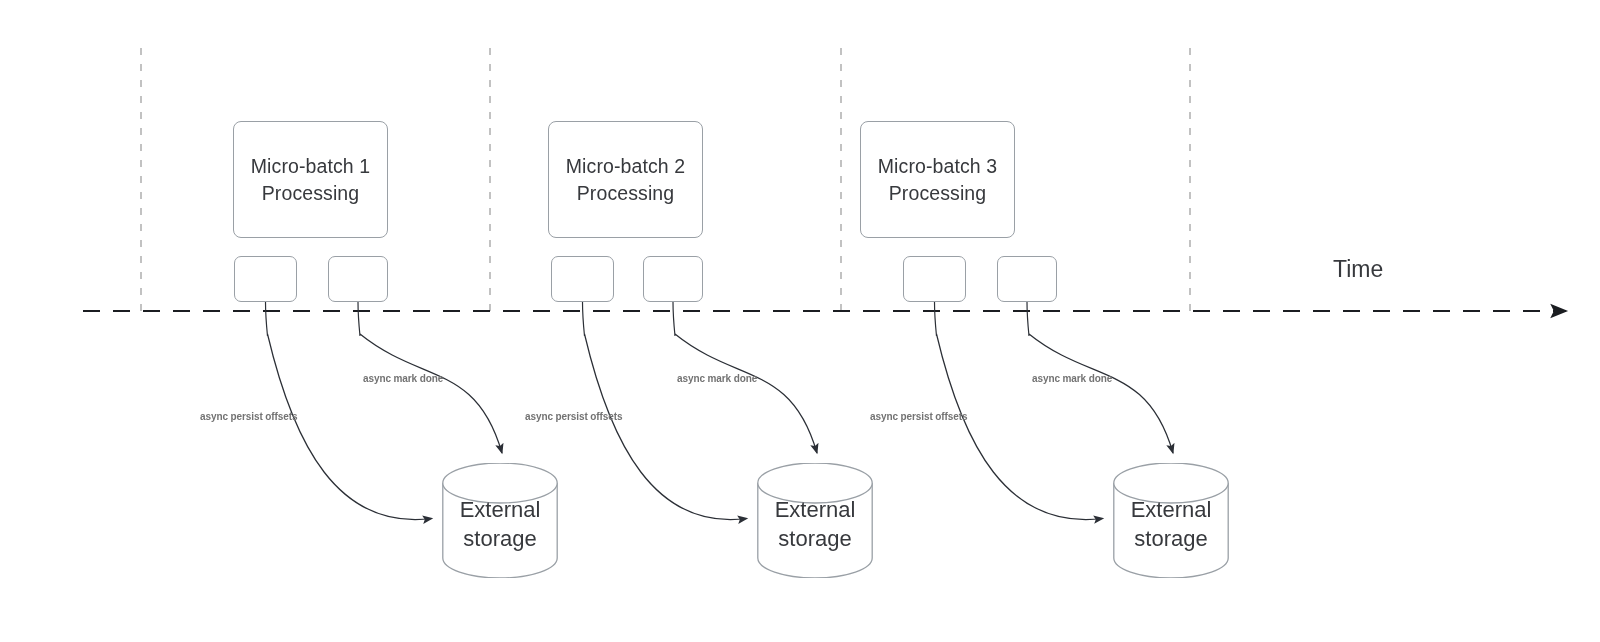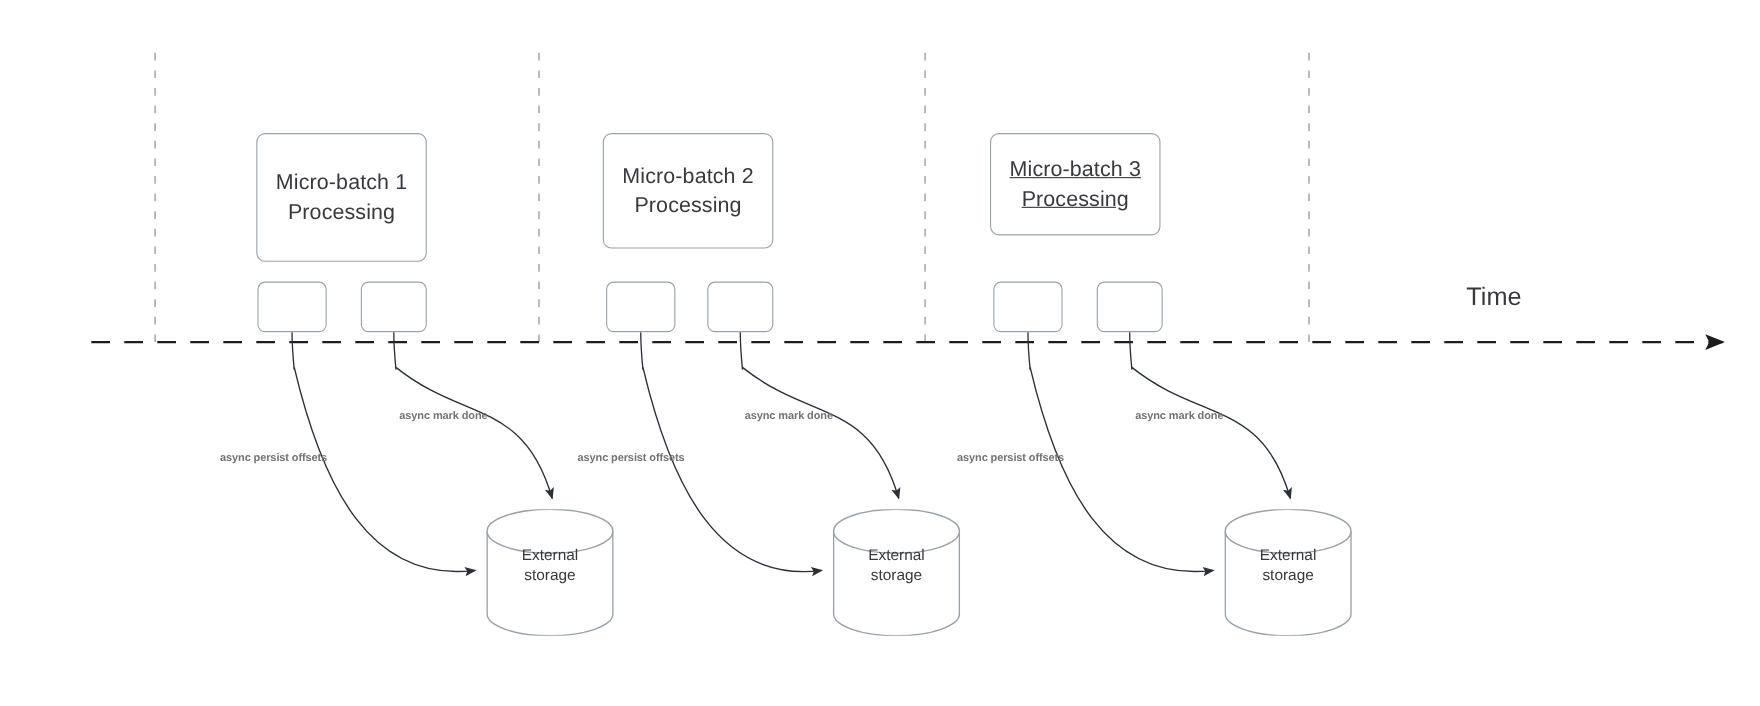--- a/index.html
+++ b/index.html
@@ -48,21 +48,21 @@
   }
   .cyl {
     position: absolute;
   }
   .cyl-label {
     position: absolute;
     left: 0;
     right: 0;
     text-align: center;
     color: #37393d;
-    font-size: 14px;
+    font-size: 22px;
     line-height: 1.33;
     white-space: pre-line;
     pointer-events: none;
   }
   .edge-label {
     position: absolute;
     color: #737373;
     font-size: 10px;
     font-weight: bold;
     white-space: nowrap;
@@ -122,32 +122,32 @@
 Processing</div>
       <div class="tick-box" style="left: 234px; top: 256px; width: 63px; height: 46px;"></div>
       <div class="tick-box" style="left: 328px; top: 256px; width: 60px; height: 46px;"></div>
       <div class="cyl" style="left: 442px; top: 463px; width: 116px; height: 115px;"><svg width="116" height="115" viewBox="0 0 116 115">
           <path d="M0.8,20 L0.8,95 A57.2,20 0 0 0 115.2,95 L115.2,20" fill="#ffffff" stroke="#9aa0a6" stroke-width="1.3"></path>
           <ellipse cx="58" cy="20" rx="57.2" ry="20" fill="#ffffff" stroke="#9aa0a6" stroke-width="1.3"></ellipse>
         </svg><div class="cyl-label" style="top: 31.5px;">External
 storage</div></div>
       <div class="edge-label" style="left: 200px; top: 411px;">async persist offsets</div>
       <div class="edge-label" style="left: 363px; top: 373px;">async mark done</div>
-      <div class="batch-box" style="left: 548px; top: 121px; width: 155px; height: 105px;">Micro-batch 2
+      <div class="batch-box" style="left: 548px; top: 121px; width: 155px; height: 117px;">Micro-batch 2
 Processing</div>
       <div class="tick-box" style="left: 551px; top: 256px; width: 63px; height: 46px;"></div>
       <div class="tick-box" style="left: 643px; top: 256px; width: 60px; height: 46px;"></div>
       <div class="cyl" style="left: 757px; top: 463px; width: 116px; height: 115px;"><svg width="116" height="115" viewBox="0 0 116 115">
           <path d="M0.8,20 L0.8,95 A57.2,20 0 0 0 115.2,95 L115.2,20" fill="#ffffff" stroke="#9aa0a6" stroke-width="1.3"></path>
           <ellipse cx="58" cy="20" rx="57.2" ry="20" fill="#ffffff" stroke="#9aa0a6" stroke-width="1.3"></ellipse>
         </svg><div class="cyl-label" style="top: 31.5px;">External
 storage</div></div>
       <div class="edge-label" style="left: 525px; top: 411px;">async persist offsets</div>
       <div class="edge-label" style="left: 677px; top: 373px;">async mark done</div>
-      <div class="batch-box" style="left: 900px; top: 121px; width: 155px; height: 93px; text-decoration: underline;">Micro-batch 3
+      <div class="batch-box" style="left: 860px; top: 121px; width: 155px; height: 117px;">Micro-batch 3
 Processing</div>
       <div class="tick-box" style="left: 903px; top: 256px; width: 63px; height: 46px;"></div>
       <div class="tick-box" style="left: 997px; top: 256px; width: 60px; height: 46px;"></div>
       <div class="cyl" style="left: 1113px; top: 463px; width: 116px; height: 115px;"><svg width="116" height="115" viewBox="0 0 116 115">
           <path d="M0.8,20 L0.8,95 A57.2,20 0 0 0 115.2,95 L115.2,20" fill="#ffffff" stroke="#9aa0a6" stroke-width="1.3"></path>
           <ellipse cx="58" cy="20" rx="57.2" ry="20" fill="#ffffff" stroke="#9aa0a6" stroke-width="1.3"></ellipse>
         </svg><div class="cyl-label" style="top: 31.5px;">External
 storage</div></div>
       <div class="edge-label" style="left: 870px; top: 411px;">async persist offsets</div>
       <div class="edge-label" style="left: 1032px; top: 373px;">async mark done</div>

